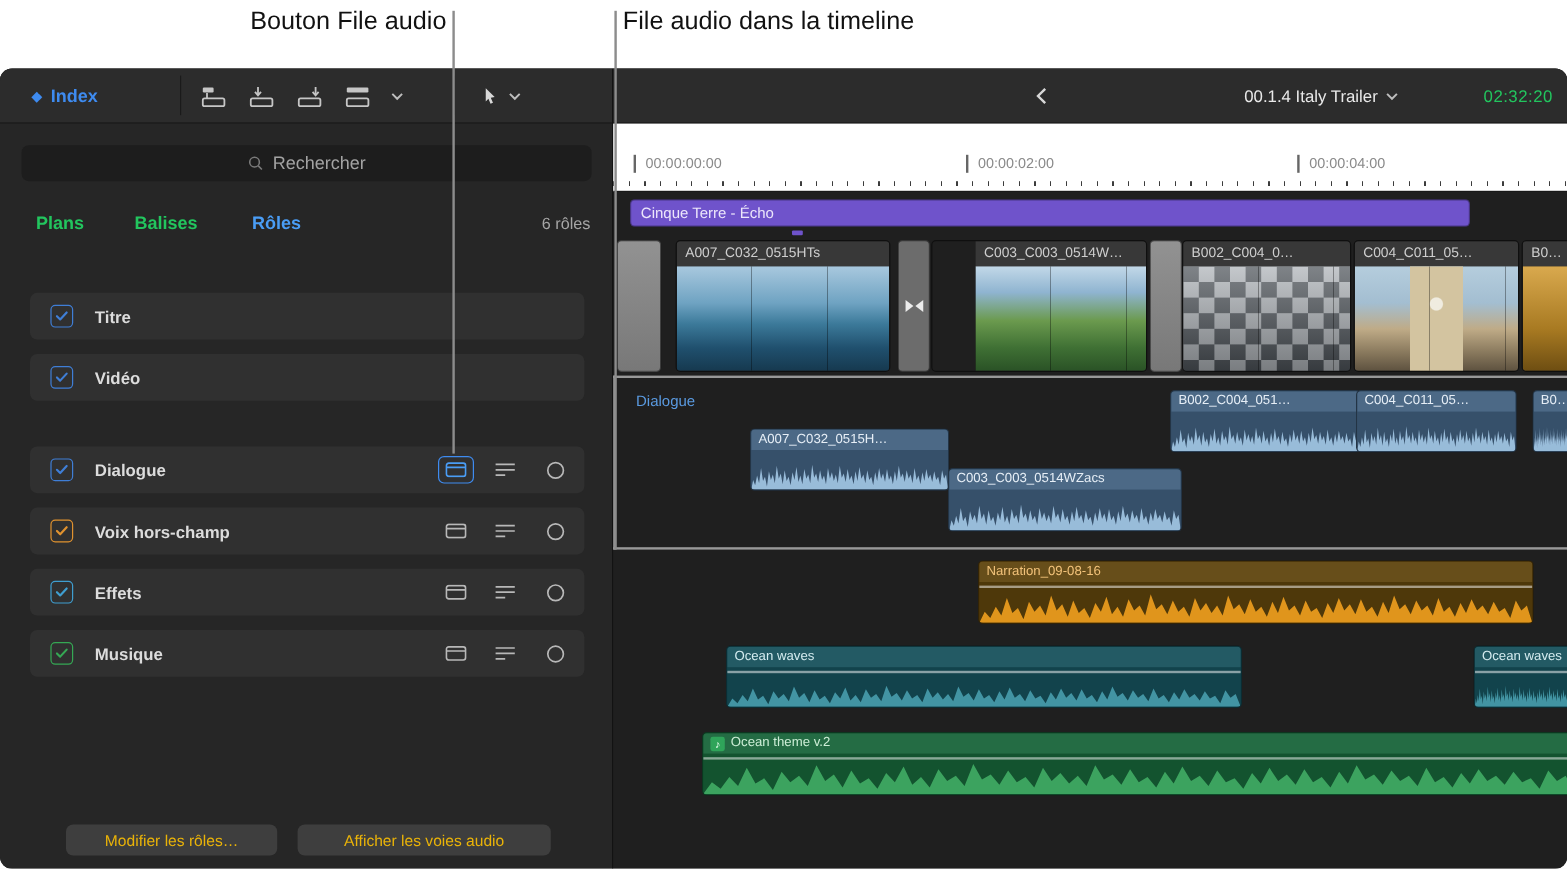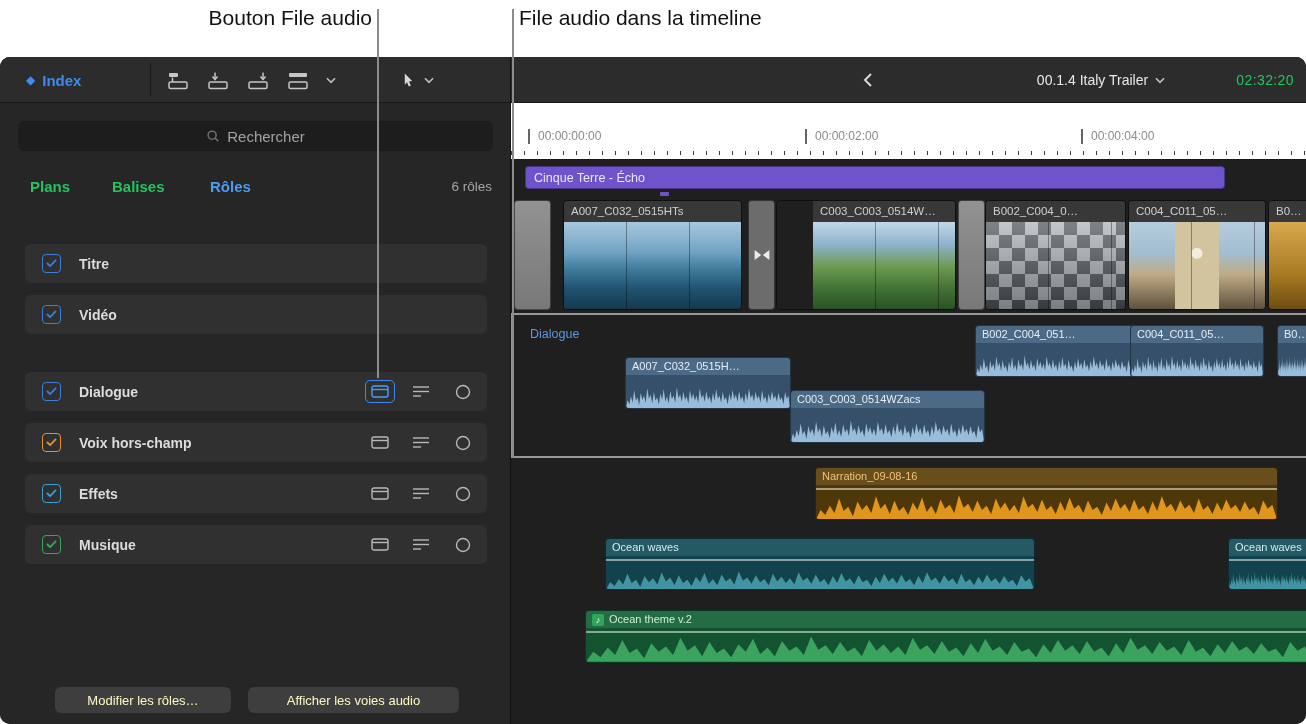--- a/index.html
+++ b/index.html
@@ -55,21 +55,21 @@
   .role-label{margin-left:18px;color:#dcdcdc;font-size:14px;font-weight:700;white-space:nowrap;}
   .role-icons{position:absolute;right:0;top:0;height:39px;display:flex;align-items:center;}
   .lane-wrap{width:30px;height:23px;margin-right:14px;display:flex;align-items:center;justify-content:center;
              border:1.5px solid transparent;border-radius:5px;box-sizing:border-box;}
   .lane-wrap.active{border-color:#3e8bf0;}
   .lane-wrap.active .ric{stroke:#4a9df5;}
   .lines-wrap{width:24px;margin-right:22px;display:flex;justify-content:center;}
   .circle-wrap{width:16px;margin-right:16px;display:flex;justify-content:center;}
   .ric{stroke:#b8b8b8;fill:none;stroke-width:1.4;display:block;}
 
-  .footer-btn{position:absolute;top:630px;height:26px;background:#3e3e3e;border-radius:6px;color:#fef9c3;
+  .footer-btn{position:absolute;top:630px;height:26px;background:#3e3e3e;border-radius:6px;color:#eab308;
               font-size:13px;display:flex;align-items:center;justify-content:center;box-sizing:border-box;}
   .fb1{left:55px;width:176px;}
   .fb2{left:248px;width:211px;}
 
   
   .timeline{position:absolute;left:511px;top:0;width:795px;height:667px;background:#1f1f1f;}
   .tl-topbar{position:absolute;left:0;top:0;width:100%;height:46px;background:#2c2c2c;
              border-bottom:1px solid #181818;box-sizing:border-box;}
   .tl-back{position:absolute;left:352px;top:16px;}
   .tl-title{position:absolute;left:470px;top:0;width:240px;height:46px;display:flex;align-items:center;

